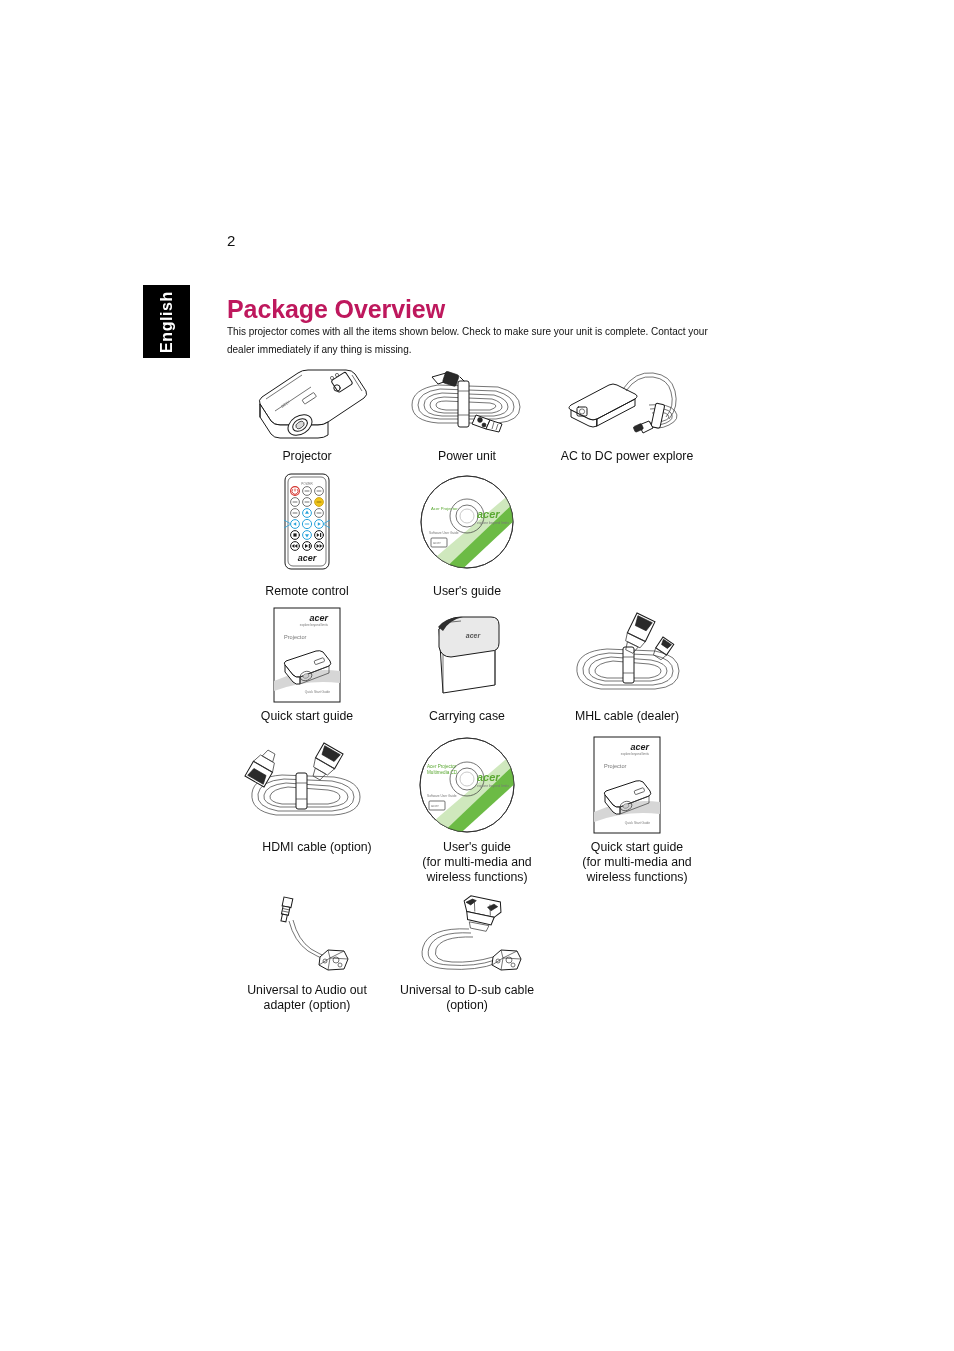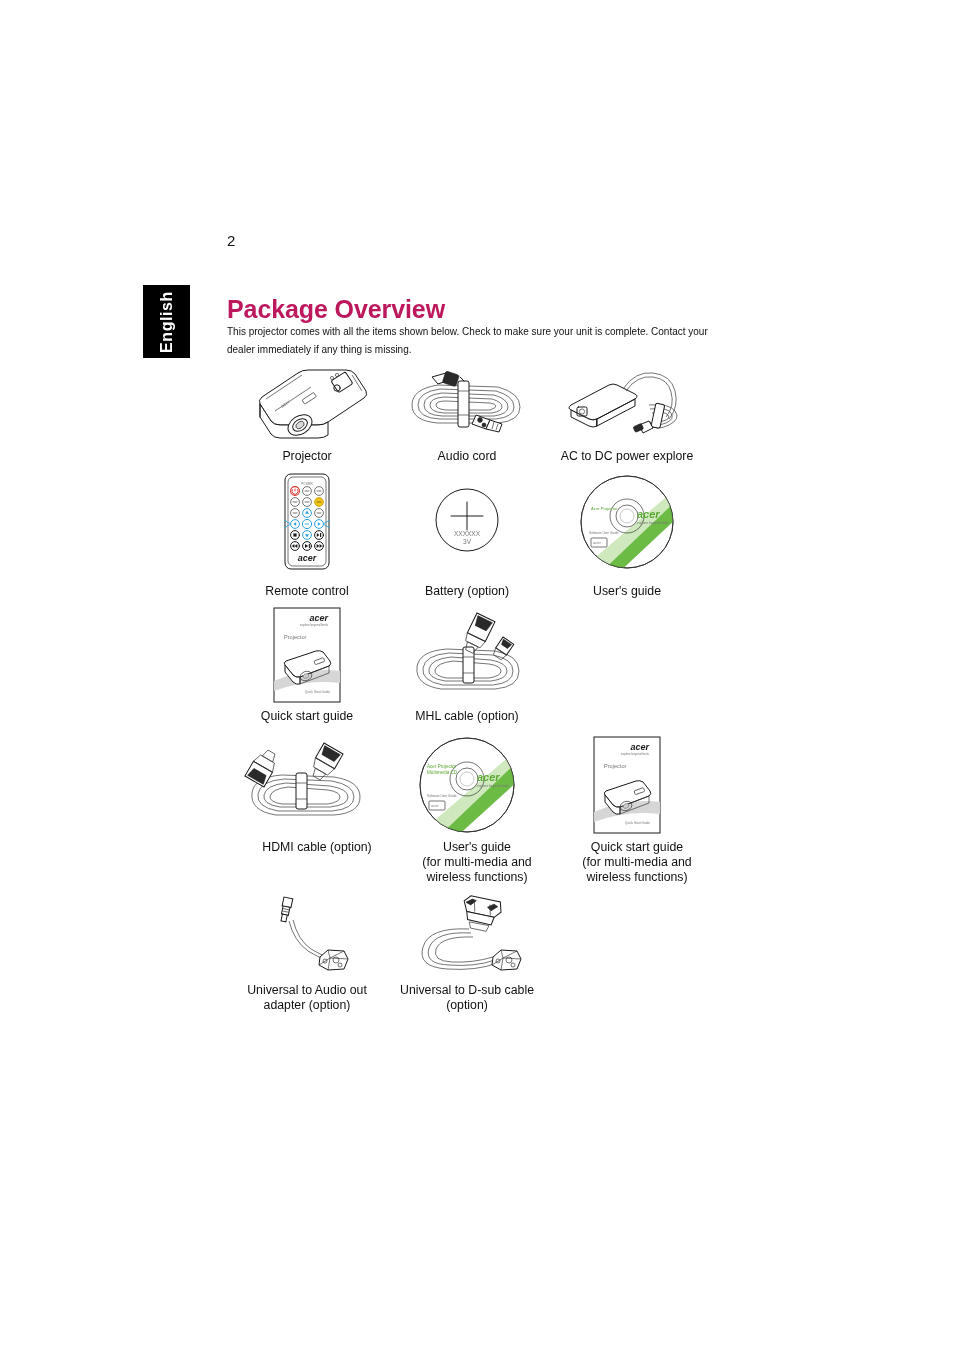--- a/index.html
+++ b/index.html
@@ -201,21 +201,21 @@
 
             <g transform="translate(74,52)">
               <path class="fill-w" d="M0 0 L14 5 L10 14 L-4 9 Z"></path>
               <circle class="fill-dk" cx="4" cy="5" r="2.4"></circle>
               <circle class="fill-dk" cx="8" cy="10" r="2"></circle>
               <path class="fill-w" d="M14 5 L26 9 L23 17 L10 14 Z"></path>
               <path class="ln-thin" d="M18 7 L16 14 M22 9 L20 15"></path>
             </g>
           </svg>
         </div>
-        <div class="caption">Audio cord</div>
+        <div class="caption">Power unit</div>
       </div>
 
       <div class="cell">
         <div class="art">
           <svg width="140" height="82" viewBox="0 0 140 82">
 
             <path class="fill-w" d="M14 42 L52 22 Q56 20 60 22 L78 31 Q82 33 78 36 L40 56 Q36 58 32 56 L14 47 Q10 45 14 42 Z"></path>
             <path class="fill-w" d="M14 47 L32 56 Q36 58 40 56 L40 63 Q36 65 32 63 L14 54 Z"></path>
             <path class="ln" d="M40 56 L78 36 L78 43 L40 63 Z"></path>
 
@@ -291,31 +291,20 @@
             <path style="fill:#1a1a1a" d="M30 71.9 L33.2 74 L30 76.1 Z M33.8 71.9 L34.9 71.9 L34.9 76.1 L33.8 76.1 Z"></path>
             <circle class="ln" cx="44" cy="74" r="4.4"></circle>
             <path style="fill:#1a1a1a" d="M41.6 71.9 L44.4 74 L41.6 76.1 Z M44.6 71.9 L47.2 74 L44.6 76.1 Z"></path>
 
             <text x="32" y="89" font-size="9" text-anchor="middle" font-style="italic" font-weight="700" fill="#1a1a1a" font-family="Liberation Sans, sans-serif">acer</text>
           </svg>
         </div>
         <div class="caption">Remote control</div>
       </div>
 
-      <div class="cell">
-        <div class="art">
-          <svg width="92" height="100" viewBox="0 0 92 100">
-            <circle class="fill-w" cx="46" cy="48" r="31"></circle>
-            <path class="ln" d="M30 44 L62 44 M46 30 L46 58"></path>
-            <text class="txt-mini" x="46" y="64" font-size="6.5" text-anchor="middle">XXXXXX</text>
-            <text class="txt-mini" x="46" y="72" font-size="6.5" text-anchor="middle">3V</text>
-          </svg>
-        </div>
-        <div class="caption">Battery (option)</div>
-      </div>
 
       <div class="cell">
         <div class="art">
           <svg width="104" height="100" viewBox="0 0 104 100">
             <defs>
               <clipPath id="discclip1">
                   <circle cx="52" cy="50" r="46"></circle>
                 </clipPath>
             </defs>
             <circle class="fill-w" cx="52" cy="50" r="46"></circle>
@@ -356,20 +345,38 @@
             <path class="ln-thin" d="M32 72 L61 61 L61 68 L32 79 Z"></path>
             <ellipse class="ln-thin" cx="38" cy="71" rx="6" ry="4.5" transform="rotate(-20 38 71)"></ellipse>
             <ellipse style="fill:#ccc;stroke:#666;stroke-width:0.5" cx="38" cy="71" rx="3" ry="2.2" transform="rotate(-20 38 71)"></ellipse>
             <rect class="ln-thin" x="46" y="56" width="10" height="4" rx="1" transform="rotate(-20 46 56)"></rect>
             <text class="txt-mini" x="62" y="88" font-size="3.2" text-anchor="end">Quick Start Guide</text>
           </svg>
         </div>
         <div class="caption">Quick start guide</div>
       </div>
 
+      <div class="cell">
+        <div class="art">
+          <svg width="100" height="100" viewBox="0 0 100 100">
+
+            <path class="fill-w" d="M22 24 L26 88 L78 80 L78 22 Z"></path>
+            <path class="ln-thin" d="M26 88 L26 34"></path>
+
+            <path style="fill:#e9e9e9;stroke:#1a1a1a;stroke-width:1" d="M22 24 Q30 12 44 12 L74 12 Q82 12 82 20 L82 38 Q82 46 74 46 L34 52 Q24 52 22 42 Z"></path>
+            <path class="ln-thin" d="M24 20 Q34 16 44 16"></path>
+
+            <path style="fill:#2f2f2f" d="M21 22 Q28 13 42 12 L46 12 Q32 15 26 26 Z"></path>
+            <text x="56" y="33" font-size="7" text-anchor="middle" font-style="italic" font-weight="700" fill="#555" font-family="Liberation Sans, sans-serif">acer</text>
+
+            <path class="ln-thin" d="M78 46 L78 80"></path>
+          </svg>
+        </div>
+        <div class="caption">Carrying case</div>
+      </div>
 
       <div class="cell">
         <div class="art">
           <svg width="120" height="100" viewBox="0 0 120 100">
 
             <g class="ln-thin">
               <path d="M40 44 Q12 46 10 62 Q8 80 34 84 L88 84 Q112 82 112 66 Q112 50 88 46 Z"></path>
               <path d="M42 48 Q18 50 16 63 Q14 76 36 80 L86 80 Q106 78 106 66 Q106 54 86 50 Z"></path>
               <path d="M44 52 Q24 54 22 64 Q20 73 38 76 L84 76 Q100 74 100 66 Q100 58 84 55 Z"></path>
               <path d="M46 56 Q30 58 28 65 Q27 71 40 73 L82 73 Q94 71 94 66 Q94 61 82 59 Z"></path>
@@ -385,21 +392,21 @@
               <path class="ln-thin" d="M4 30 L16 30 L14 38 L6 38 Z"></path>
             </g>
 
             <g transform="translate(96,32) rotate(34)">
               <path class="fill-w" d="M0 0 L13 0 L13 13 L0 13 Z"></path>
               <path class="fill-dk" d="M1.6 1.6 L11.4 1.6 L10 7 L3 7 Z"></path>
               <path class="ln-thin" d="M0 13 L13 13 L11 20 L2 20 Z"></path>
             </g>
           </svg>
         </div>
-        <div class="caption">MHL cable (option)</div>
+        <div class="caption">MHL cable (dealer)</div>
       </div>
     </div>
 
     <div class="row row-4">
 
       <div class="cell">
         <div class="art">
           <svg width="130" height="96" viewBox="0 0 130 96">
             <g class="ln-thin">
               <path d="M40 38 Q12 40 10 56 Q8 74 34 78 L92 78 Q118 76 118 60 Q118 44 92 40 Z"></path>

